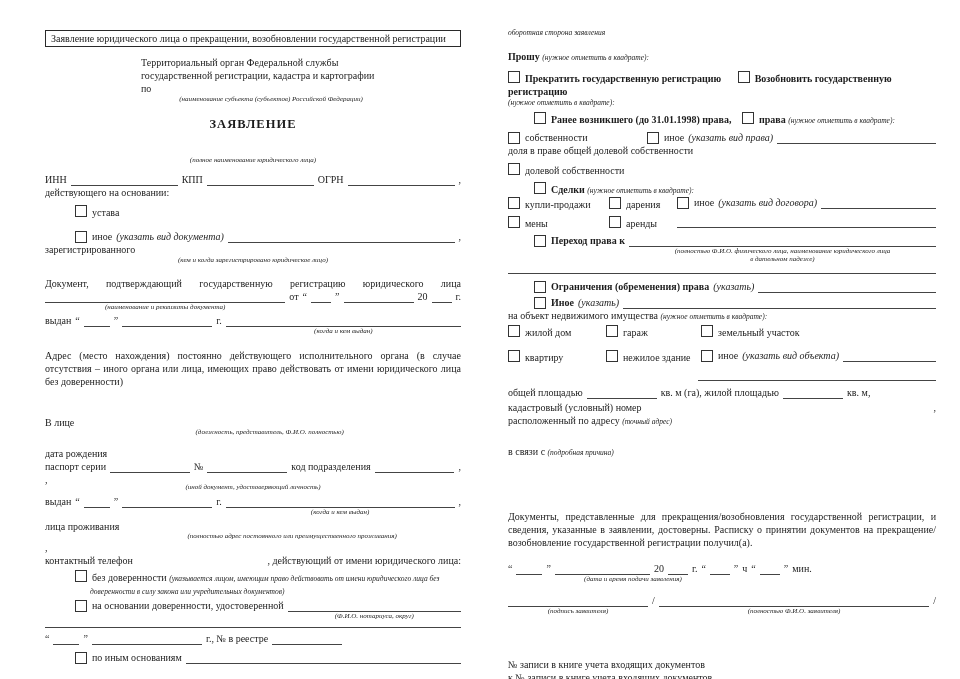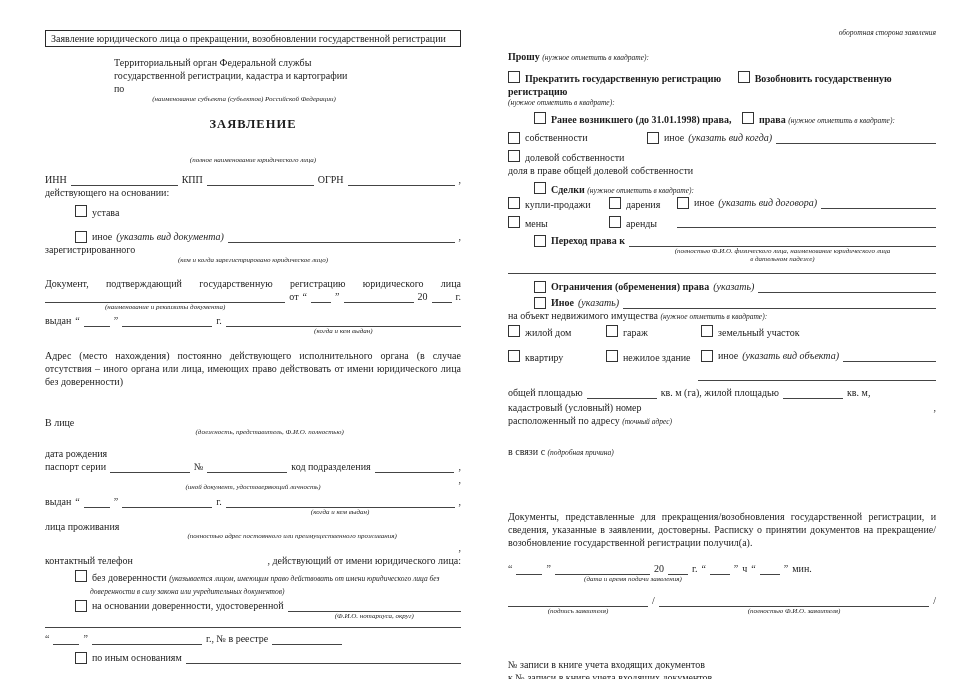--- a/index.html
+++ b/index.html
@@ -2,21 +2,21 @@
 <html><head>
 <meta charset="utf-8">
 <style>
   html,body{margin:0;padding:0;background:#fff;}
   .doc{position:relative;width:960px;height:679px;background:#fff;color:#1c1c1c;
        font-family:"Liberation Serif",serif;font-size:10px;line-height:1.3;overflow:hidden;}
   .col{position:absolute;top:0;}
   #colL{left:45px;width:416px;}
   #colR{left:508px;width:428px;}
   .titlebox{border:1px solid #2a2a2a;padding:1px 5px;margin-top:30px;}
-  .auth{margin-left:69px;margin-top:9px;width:260px;}
+  .auth{margin-left:96px;margin-top:9px;width:260px;}
   .h1{font-weight:bold;text-align:center;font-size:12.5px;letter-spacing:1px;margin-top:12px;}
   .cap{font-size:7px;font-style:italic;text-align:center;line-height:1.25;}
   .ith{font-style:italic;}
   .iths{font-style:italic;font-size:7.5px;}
   .row{display:flex;align-items:flex-start;}
   .row > *{margin-right:4px;}
   .row > *:last-child{margin-right:0;}
   .bl{display:inline-block;border-bottom:1px solid #444;height:12px;flex:none;}
   .grow{flex:1 1 auto;border-bottom:1px solid #444;height:12px;}
   .growNL{flex:1 1 auto;height:12px;}
@@ -26,21 +26,21 @@
   .cb{display:inline-block;width:10px;height:10px;border:1px solid #333;background:#fff;
       flex:none;margin-top:1px;margin-right:5px;vertical-align:-1px;}
   .ind{margin-left:30px;}
   .ind2{margin-left:26px;}
   .hang{padding-left:15px;text-indent:-15px;}
   .just{text-align:justify;}
   .jl{text-align:justify;text-align-last:justify;}
   .sep{border-top:1px solid #444;height:0;}
   .w20{width:20px}.w26{width:26px}.w60{width:60px}.w70{width:70px}
   .w90{width:90px}.w95{width:95px}.w110{width:110px}
-  .rt{text-align:right;}
+  .rt{}
   b{font-weight:bold;}
 </style>
 </head>
 <body>
 
 <div class="doc">
 
   <div class="col" id="colL">
 
     <div class="titlebox">Заявление юридического лица о прекращении, возобновлении государственной регистрации</div>
@@ -217,28 +217,28 @@
       <span class="cb"></span><b>Ранее возникшего (до 31.01.1998) права,</b>
       <span class="cb" style="margin-left:8px"></span><b>права</b>
       <span class="iths">(нужное отметить в квадрате):</span>
     </div>
 
     <div class="row" style="margin-top:5px">
       <span class="cb"></span>
       <span style="flex:0 0 118px">собственности</span>
       <span class="cb"></span>
       <span>иное</span>
-      <span class="ith">(указать вид когда)</span>
-      <span class="grow"></span>
-    </div>
-
+      <span class="ith">(указать вид права)</span>
+      <span class="grow"></span>
+    </div>
+
+    <div>доля в праве общей долевой собственности</div>
     <div style="margin-top:5px">
       <span class="cb"></span><span>долевой собственности</span>
     </div>
-    <div>доля в праве общей долевой собственности</div>
 
     <div class="ind2" style="margin-top:4px">
       <span class="cb"></span><b>Сделки</b>
       <span class="iths">(нужное отметить в квадрате):</span>
     </div>
 
     <div class="row" style="margin-top:0">
       <span style="flex:0 0 101px;margin-right:0"><span class="cb"></span><span>купли-продажи</span></span>
       <span style="flex:0 0 68px;margin-right:0"><span class="cb"></span><span>дарения</span></span>
       <span class="cb"></span>

